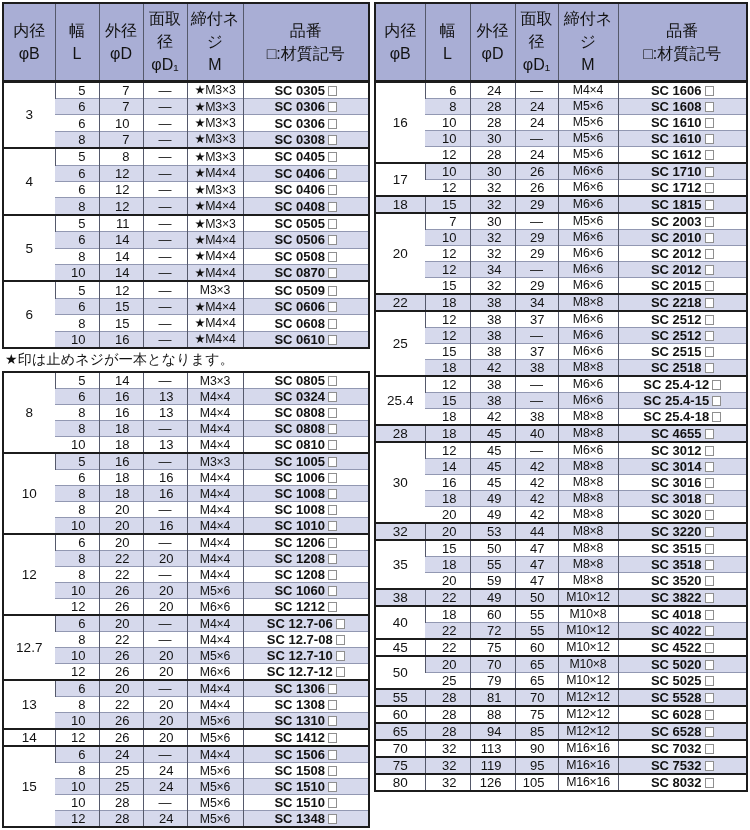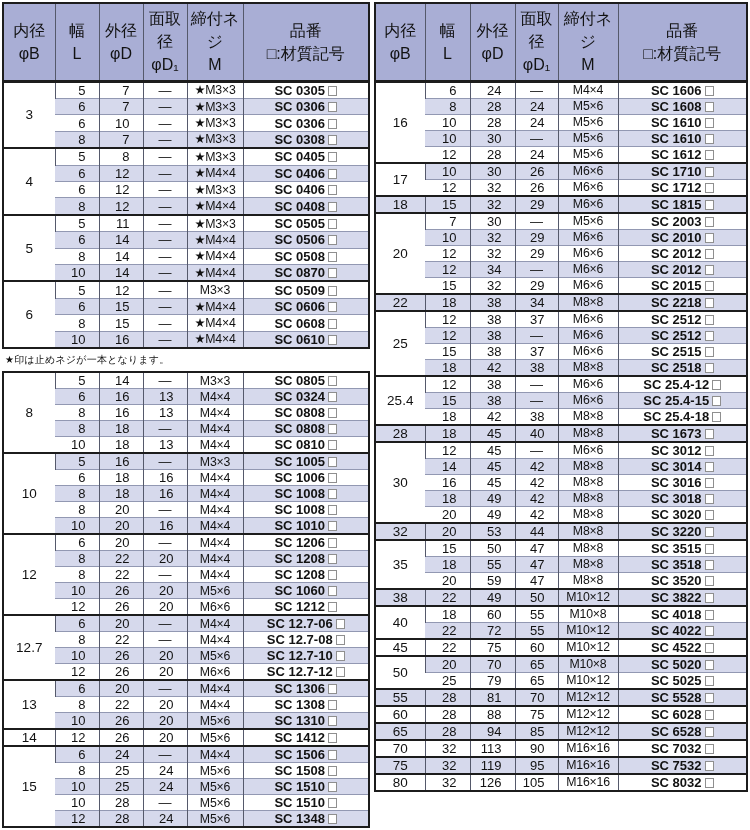--- a/index.html
+++ b/index.html
@@ -81,21 +81,21 @@
     width:9px;height:10px;
     border:1px solid var(--box-border);
     background:#fff;
     margin-left:3px;
     vertical-align:-1px;
   }
   .note{
     height:22px;
     display:flex;
     align-items:center;
-    font-size:10px;
+    font-size:14px;
     padding-left:3px;
     letter-spacing:0.2px;
   }
 </style>
 </head>
 <body>
 
 <div class="page">
 
   <div class="col-left">
@@ -670,21 +670,21 @@
             <td class="num">38</td>
             <td class="screw">M8×8</td>
             <td class="pn"><span>SC 25.4-18</span><span class="mbox"></span></td>
           </tr>
           <tr class="stripe gstart">
             <td rowspan="1" class="bcell stripe-bg">28</td>
             <td class="num">18</td>
             <td class="num">45</td>
             <td class="num">40</td>
             <td class="screw">M8×8</td>
-            <td class="pn"><span>SC 1673</span><span class="mbox"></span></td>
+            <td class="pn"><span>SC 4655</span><span class="mbox"></span></td>
           </tr>
           <tr class="plain gstart">
             <td rowspan="5" class="bcell white-bg">30</td>
             <td class="num">12</td>
             <td class="num">45</td>
             <td class="dash">—</td>
             <td class="screw">M6×6</td>
             <td class="pn"><span>SC 3012</span><span class="mbox"></span></td>
           </tr>
           <tr class="stripe">

